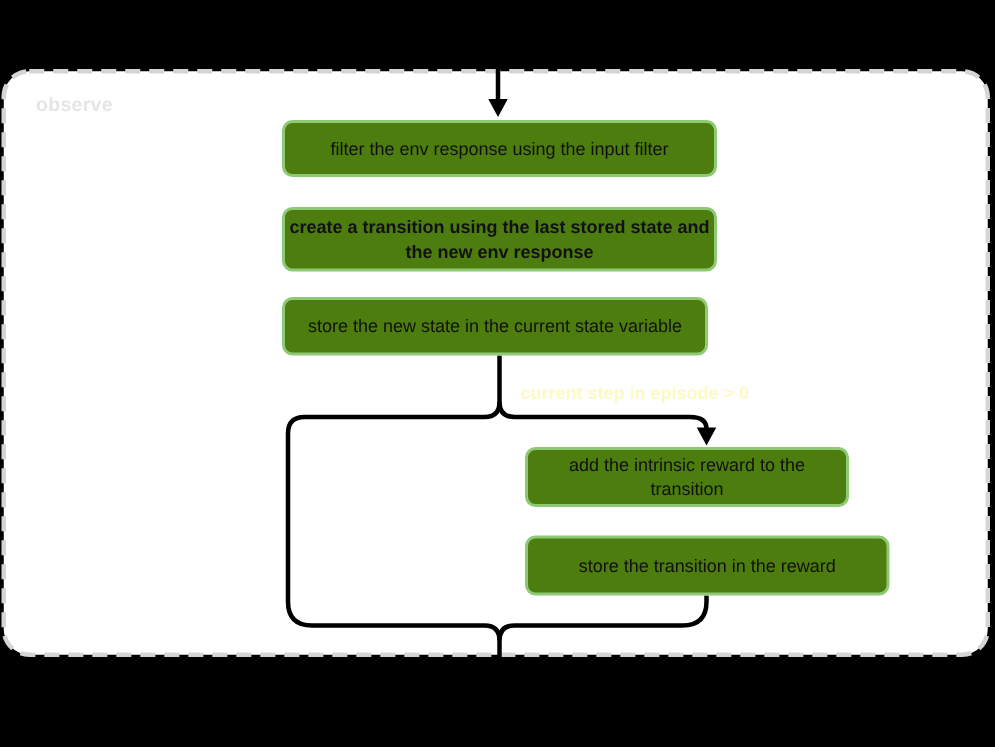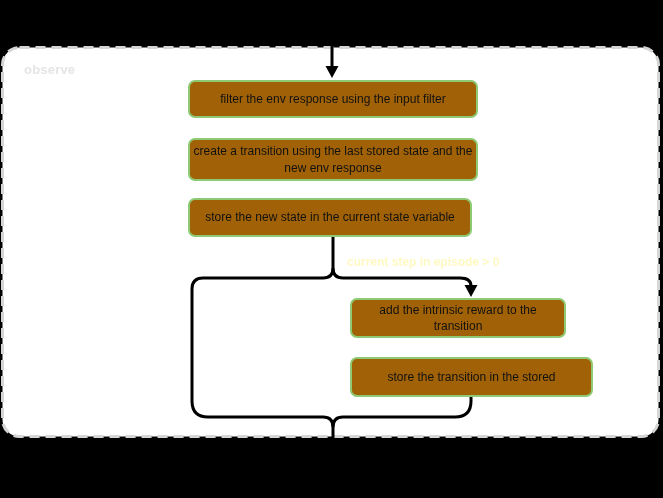--- a/index.html
+++ b/index.html
@@ -29,34 +29,34 @@
     position: absolute;
     left: 24px; top: 62px;
     font-size: 13px;
     font-weight: bold;
     color: #e5e5e5;
     letter-spacing: 0.2px;
   }
   .node {
     position: absolute;
     box-sizing: border-box;
-    background: #a16207;
+    background: #4d7c0f;
     border: 2px solid var(--node-border, #8ec973);
     border-radius: 7px;
     display: flex;
     align-items: center;
     justify-content: center;
     text-align: center;
     font-size: 12px;
     line-height: 1.35;
     color: var(--text, #111);
     padding: 1px 2px;
   }
   .n1 { left: 188px; top: 80px;  width: 290px; height: 38px; }
-  .n2 { left: 188px; top: 138px; width: 290px; height: 43px; }
+  .n2 { left: 188px; top: 138px; width: 290px; height: 43px; font-weight: bold; }
   .n3 { left: 188px; top: 198px; width: 284px; height: 39px; }
   .n4 { left: 350px; top: 298px; width: 216px; height: 40px; }
   .n5 { left: 350px; top: 357px; width: 243px; height: 40px; }
   .condition-label {
     position: absolute;
     left: 347px; top: 255px;
     font-size: 12px;
     font-weight: bold;
     color: #fef9c3;
     white-space: nowrap;
@@ -96,16 +96,16 @@
     <span>store the new state in the current state variable</span>
   </div>
 
   <div class="condition-label">current step in episode &gt; 0</div>
 
   <div class="node n4">
     <span>add the intrinsic reward to the transition</span>
   </div>
 
   <div class="node n5">
-    <span>store the transition in the stored</span>
+    <span>store the transition in the reward</span>
   </div>
 
 </div>
 
 </body></html>

